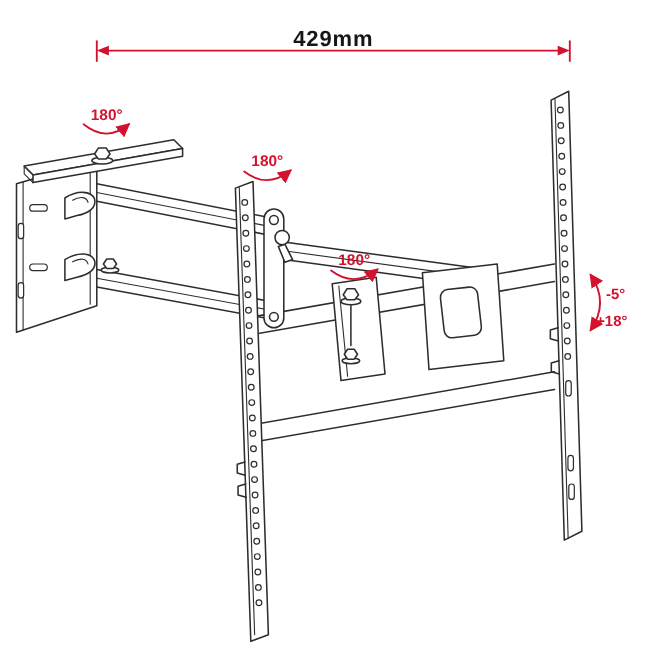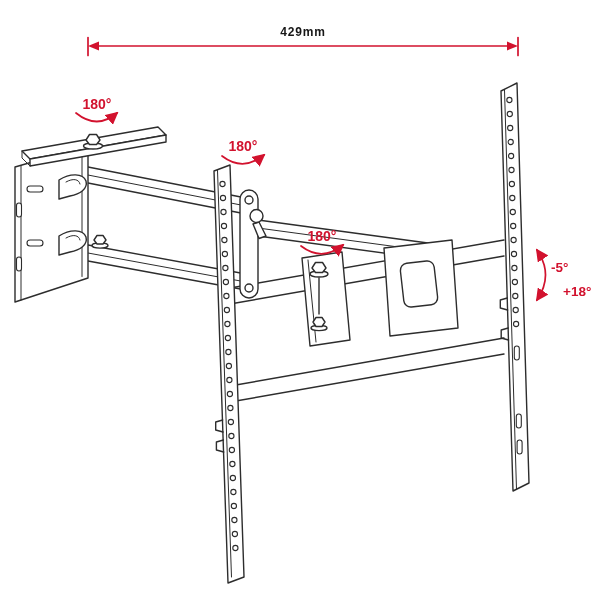--- a/index.html
+++ b/index.html
@@ -1,21 +1,21 @@
 <!DOCTYPE html>
 <html style="--annotation-red: #d2122e; --line-dark: #2d2d2d; --background: #ffffff;"><head>
 <meta charset="utf-8">
 <style>
   * { margin:0; padding:0; box-sizing:border-box; }
   html,body { width:600px; height:600px; }
   body { background:var(--background,#fff); font-family:"Liberation Sans",sans-serif; }
   .canvas { position:relative; width:600px; height:600px; background:var(--background,#fff); overflow:hidden; }
   svg.drawing { position:absolute; left:0; top:0; }
   .label { position:absolute; font-weight:bold; white-space:nowrap; }
-  .dim-label { color:#161616; font-size:12px; letter-spacing:0.8px; transform:translateX(-50%); }
+  .dim-label { color:#161616; font-size:20px; letter-spacing:0.8px; transform:translateX(-50%); }
   .rot-label { color:var(--annotation-red,#d2122e); font-size:14px; transform:translateX(-50%); }
   .tilt-label { color:var(--annotation-red,#d2122e); font-size:13.5px; }
   .line-art { stroke:var(--line-dark,#2d2d2d); fill:none; stroke-width:1.4; stroke-linejoin:round; stroke-linecap:round; }
   .filled { fill:#fff; }
   .hole { fill:#fff; stroke:var(--line-dark,#2d2d2d); stroke-width:1.1; }
   .red-stroke { stroke:var(--annotation-red,#d2122e); fill:none; stroke-width:1.7; stroke-linecap:round; }
   .red-fill { fill:var(--annotation-red,#d2122e); stroke:none; }
 </style>
 </head>
 <body>
@@ -192,15 +192,15 @@
   <div class="label dim-label" style="left:303px; top:25px;">429mm</div>
 
   <div class="label rot-label" style="left:97px; top:96px;">180°</div>
 
   <div class="label rot-label" style="left:243px; top:138px;">180°</div>
 
   <div class="label rot-label" style="left:322px; top:228px;">180°</div>
 
   <div class="label tilt-label" style="left:551px; top:260px;">-5°</div>
 
-  <div class="label tilt-label" style="left:542px; top:284px;margin-left:21px;">+18°</div>
+  <div class="label tilt-label" style="left:542px; top:284px;">+18°</div>
 
 </div>
 
 </body></html>

